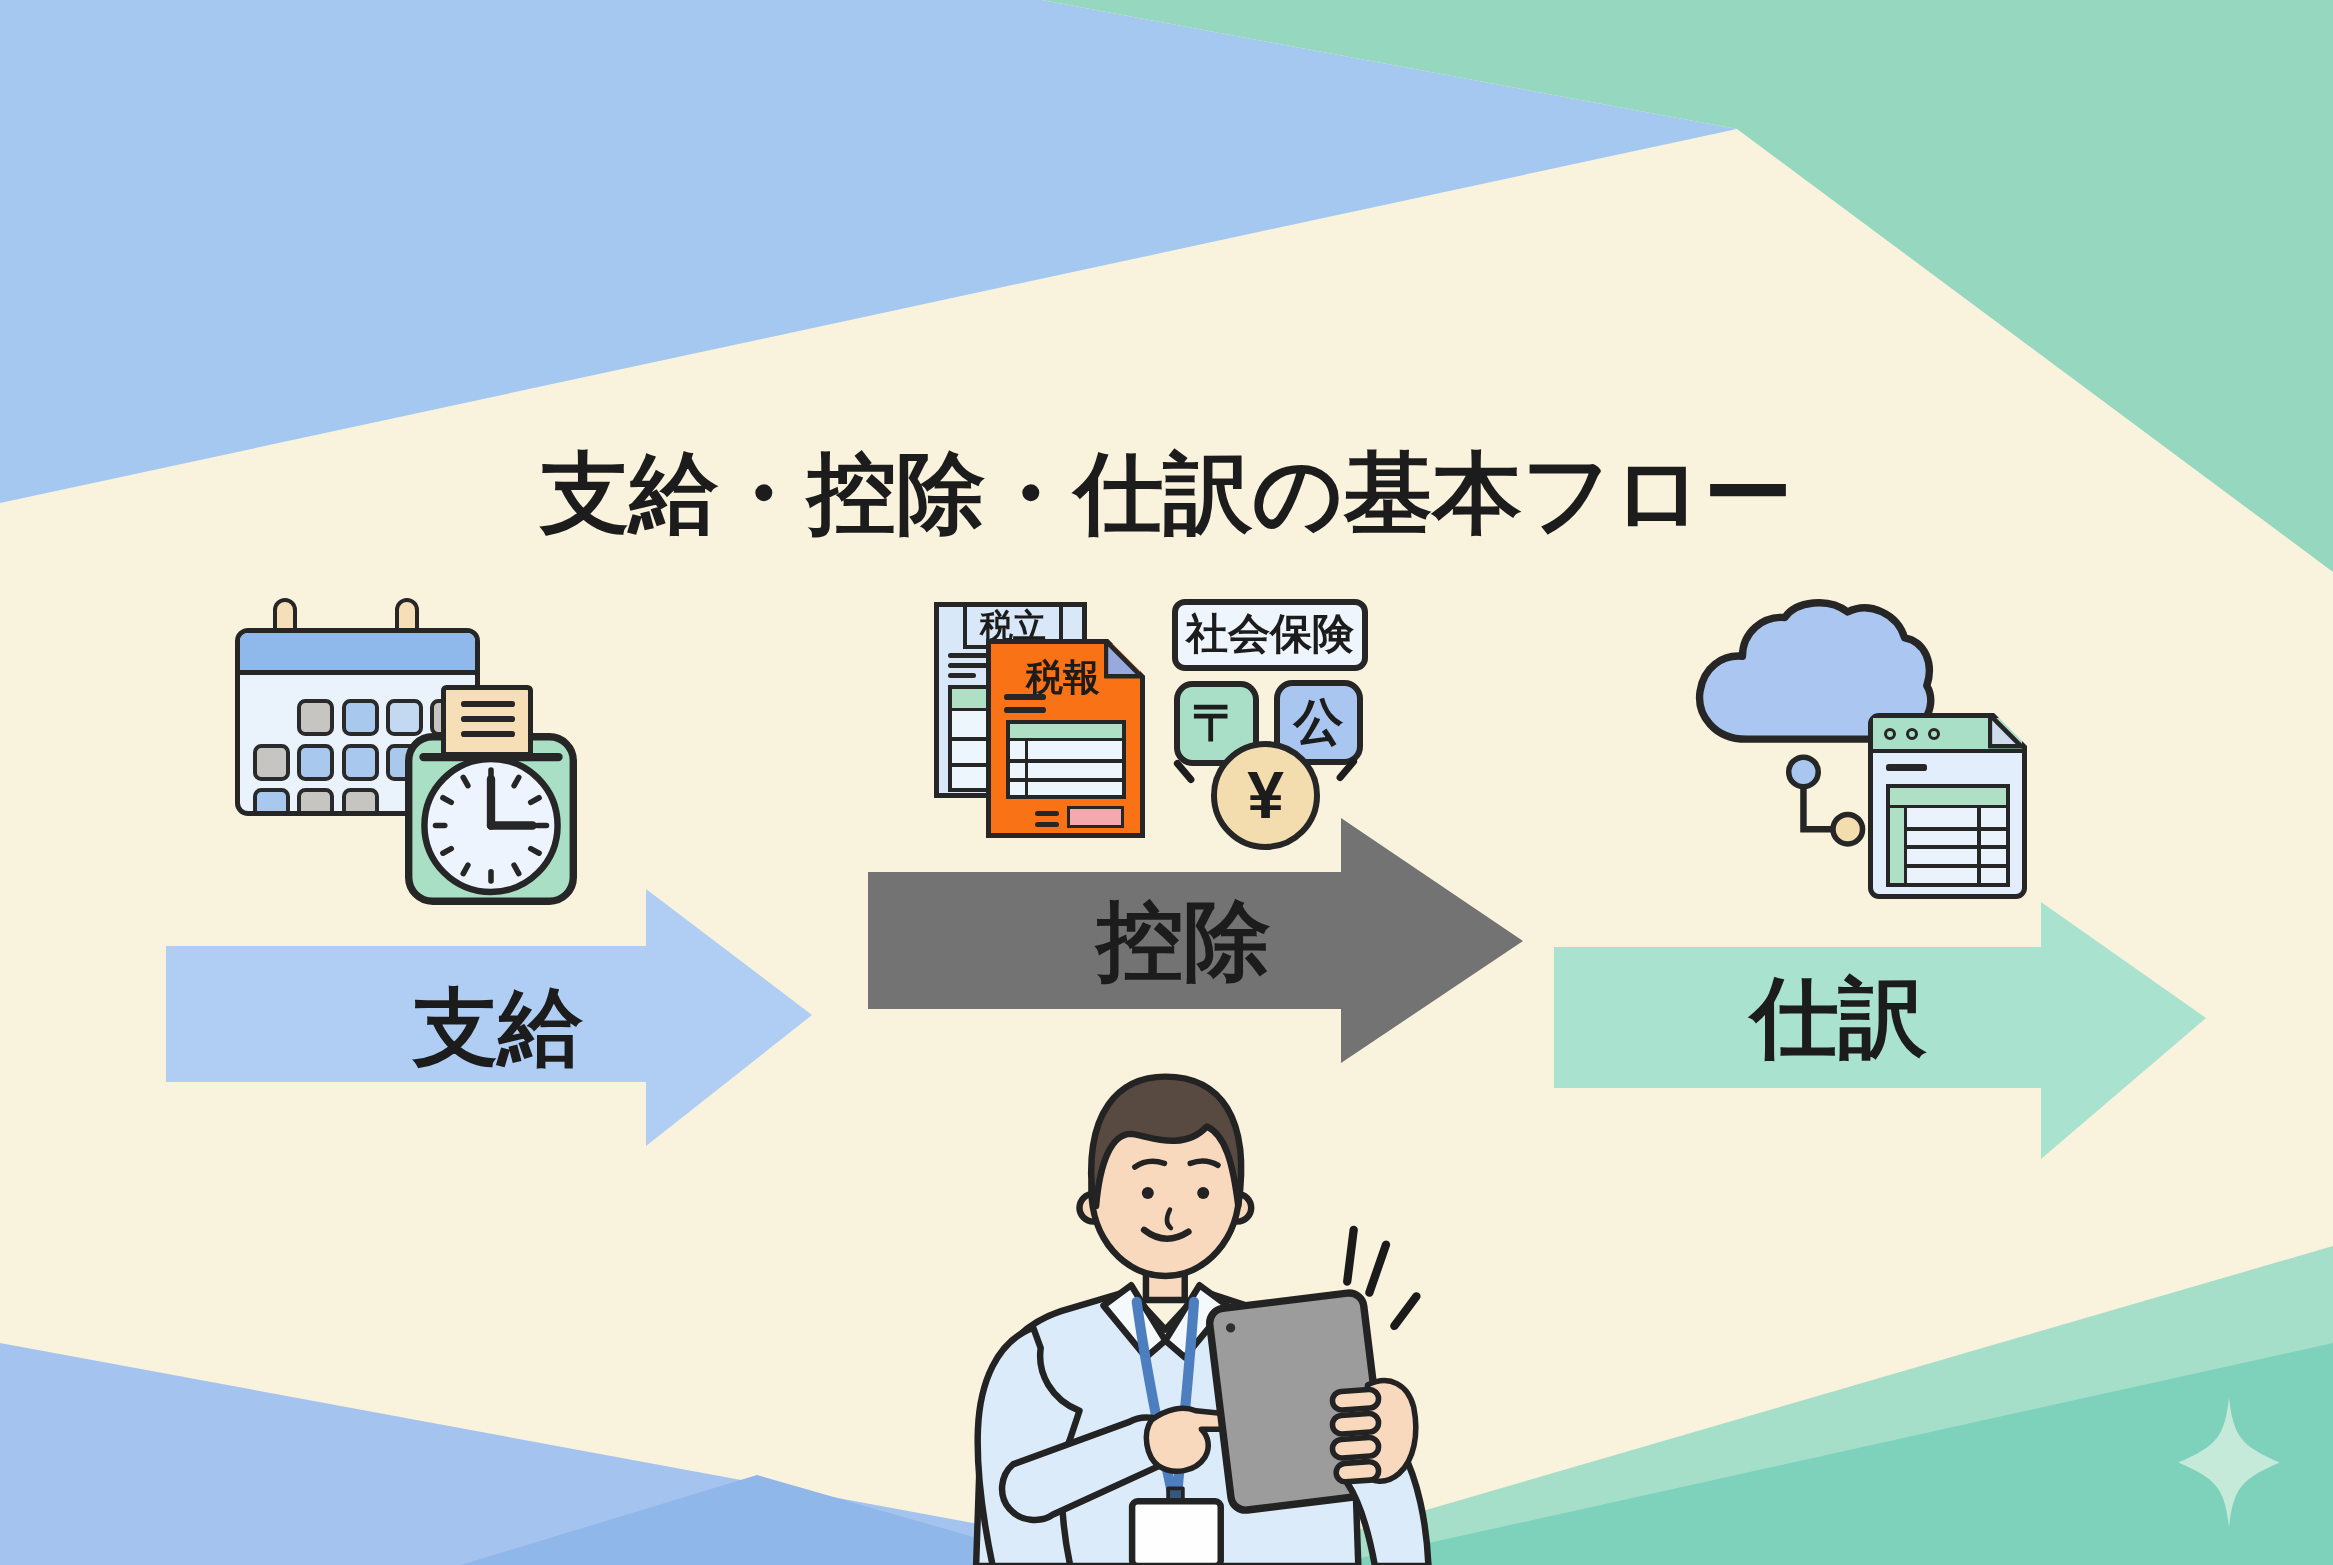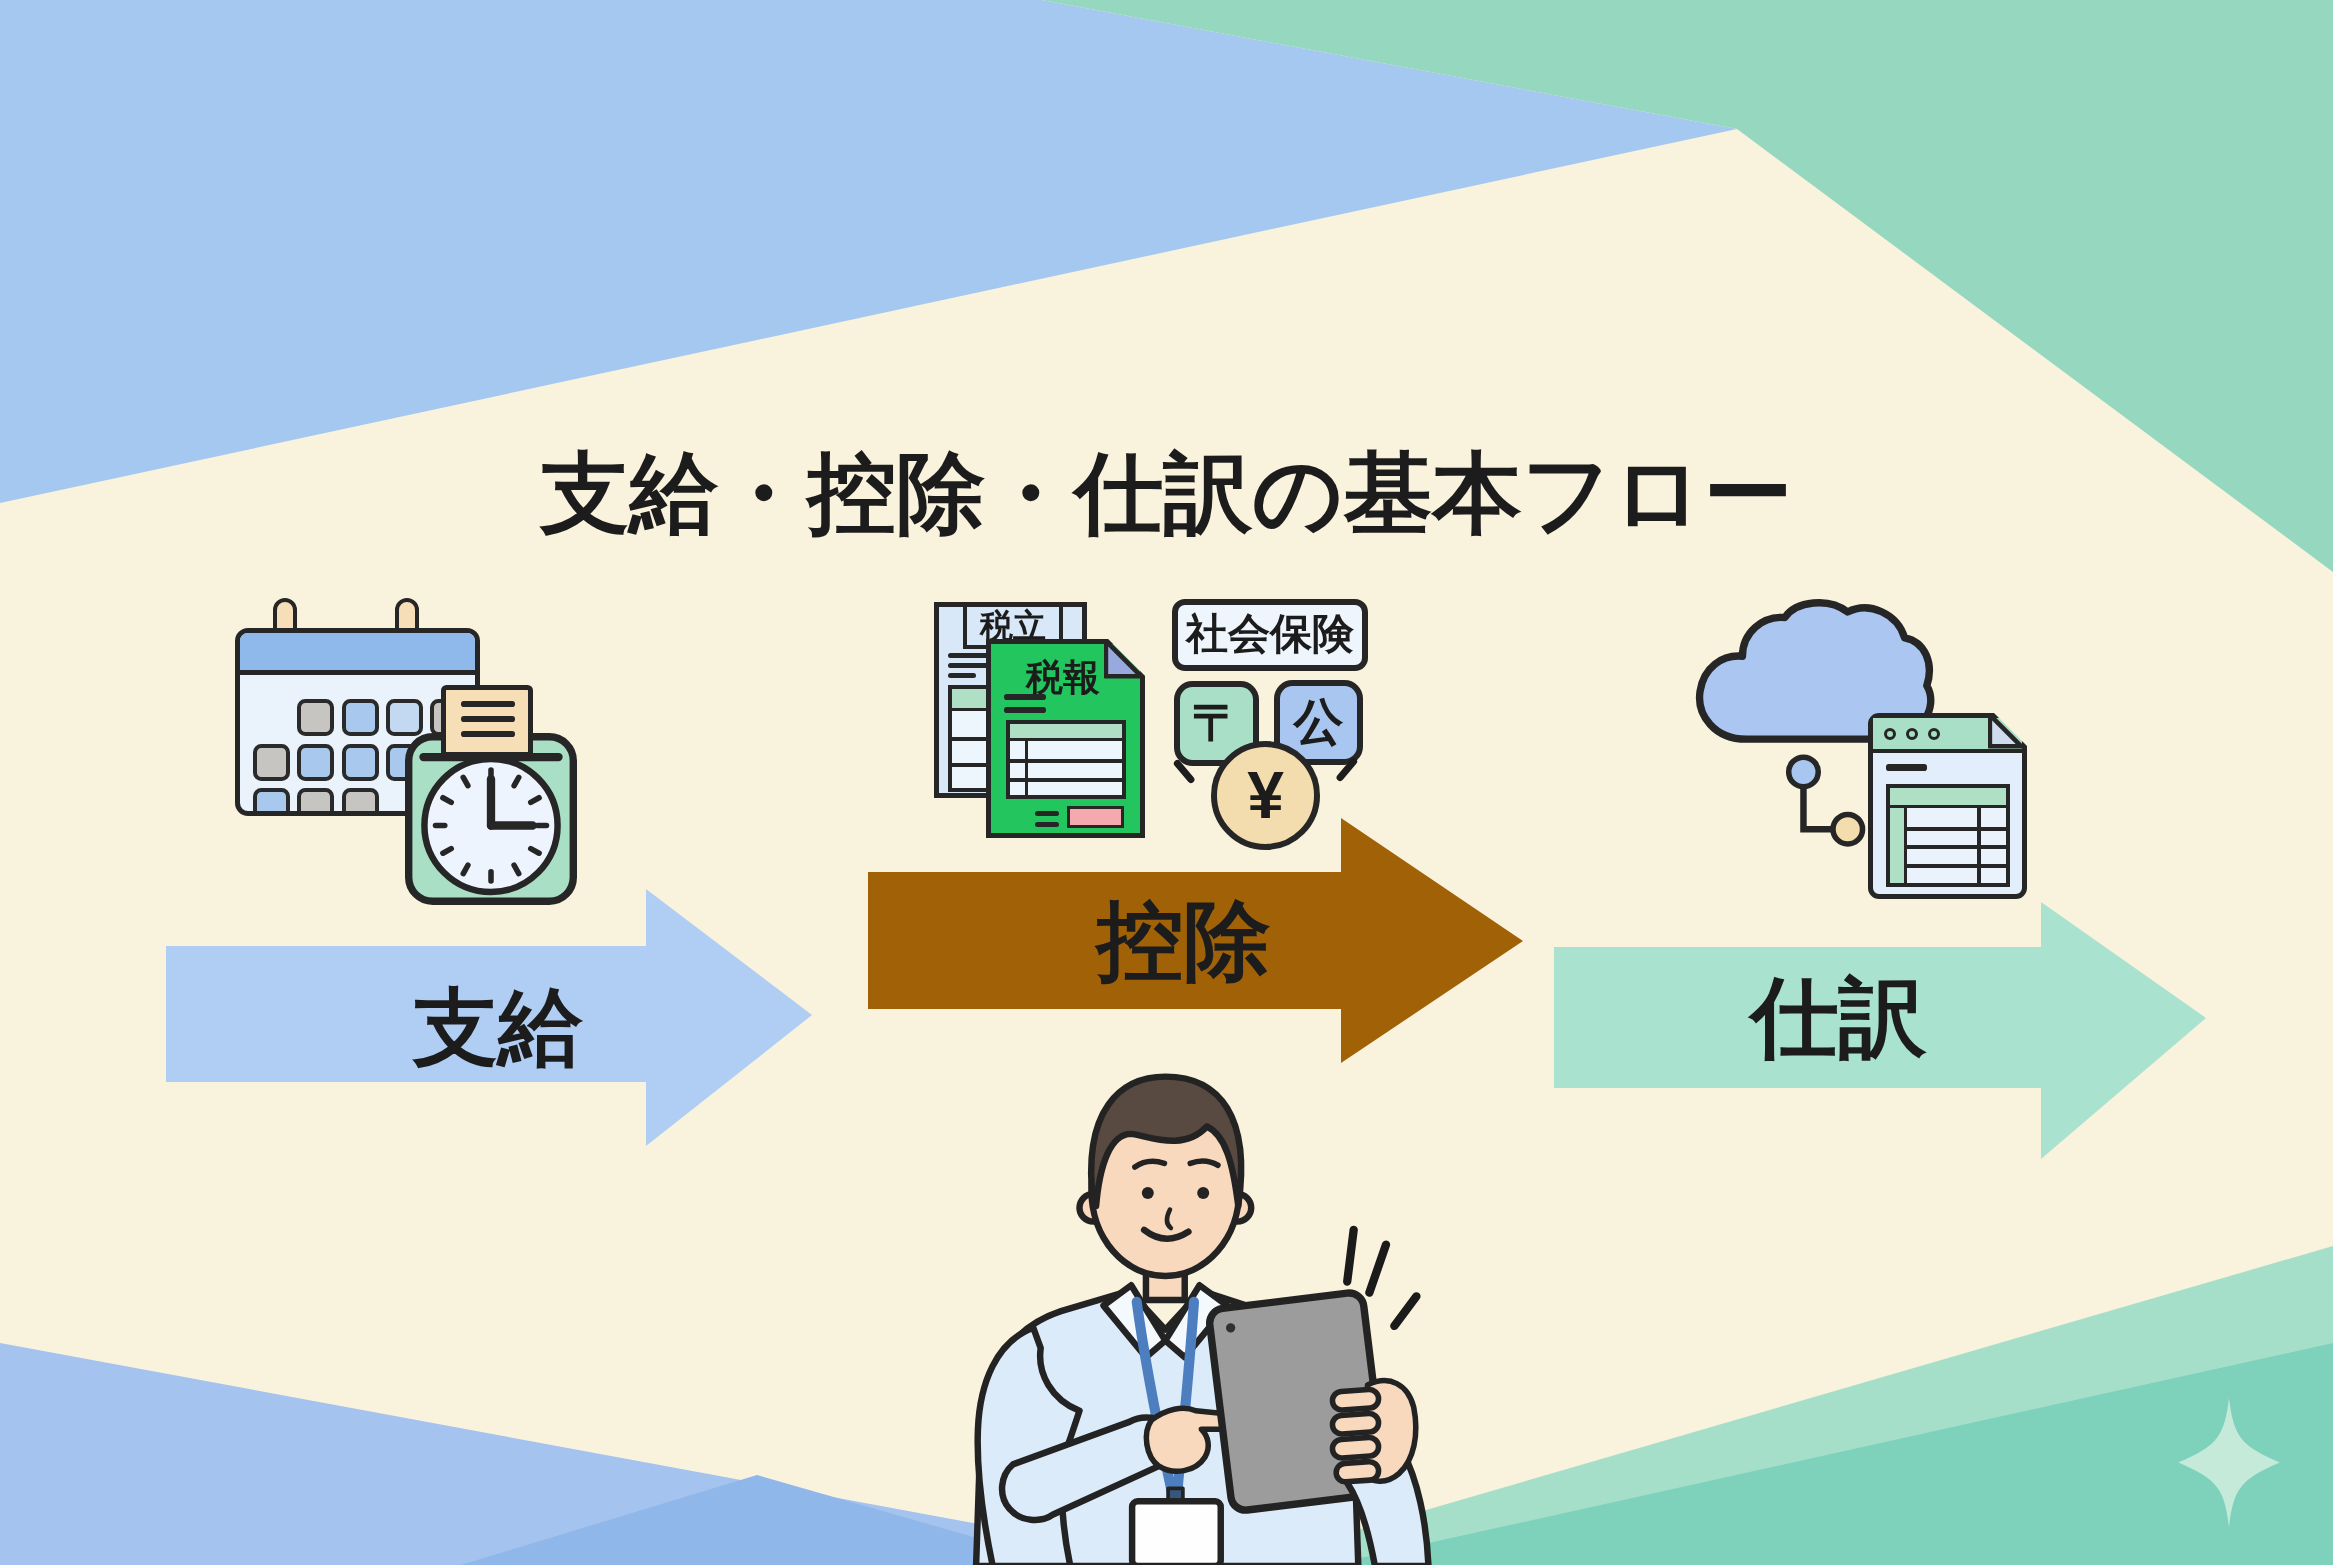--- a/index.html
+++ b/index.html
@@ -41,21 +41,21 @@
   .punch-paper { position:absolute; left:210px; top:87px; width:92px; height:72px; background:#f6dfb6; border:5.5px solid #262626; border-radius:5.5px 5.5px 0 0; z-index:3; }
   .punch-paper .pline { position:absolute; left:14.8px; width:54px; height:5.5px; background:#262626; border-radius:2.8px; }
   .clock-svg { position:absolute; left:174px; top:135px; z-index:2; }
 
   
   .docs-group { left:923px; top:591px; width:480px; height:314px; }
   .doc { position:absolute; border:5.5px solid #262626; }
   .doc-back { left:11px; top:11px; width:153px; height:196px; background:#d9e8f8; }
   .doc-back-titlebox { position:absolute; left:24px; top:0; width:100px; height:42px; border:4.6px solid #262626; border-top:none; text-align:center; font-size:33px; font-weight:900; color:#1c1c1c; line-height:37px; }
   .dline { position:absolute; background:#262626; border-radius:2.8px; height:4.6px; }
-  .doc-front { left:63px; top:48px; width:159px; height:199px; background:#22c55e;
+  .doc-front { left:63px; top:48px; width:159px; height:199px; background:#f97316;
     clip-path:polygon(0 0,calc(100% - 37px) 0,100% 37px,100% 100%,0 100%); }
   .doc-front-title { position:absolute; left:35px; top:9.2px; font-size:37px; font-weight:900; color:#1c1c1c; }
   .mini-table { position:absolute; border:4.6px solid #262626; background:#eef6fd; overflow:hidden; }
   .mini-th { position:absolute; left:0; right:0; top:0; background:#afdfc5; border-bottom:3.7px solid #262626; }
   .mini-col { position:absolute; left:0; bottom:0; border-right:3.7px solid #262626; }
   .hline { position:absolute; background:#262626; height:3.7px; left:0; right:0; }
   .pink-box { position:absolute; left:76px; top:162px; width:57px; height:22px; background:#f4a9ae; border:3.7px solid #262626; }
   .ins-label { position:absolute; left:249px; top:8.3px; width:196px; height:72px; background:#eef5fd; border:6.5px solid #262626; border-radius:13px; text-align:center; font-size:42px; font-weight:900; color:#1c1c1c; line-height:57px; }
   .badge { position:absolute; width:85px; height:85px; border:6.5px solid #262626; border-radius:18.5px; text-align:center; font-weight:900; font-size:50px; color:#1c1c1c; line-height:72px; }
   .badge-green { left:251px; top:90px; background:#a9dfc7; }
@@ -90,21 +90,21 @@
 
   <svg class="abs sparkle-svg" width="102" height="129" viewBox="0 0 110 140">
     <path d="M55 0 C 60 42 68 52 110 70 C 68 88 60 98 55 140 C 50 98 42 88 0 70 C 42 52 50 42 55 0 Z" fill="#c6ead9"></path>
   </svg>
 
   <h2 class="abs subtitle">支給・控除・仕訳の基本フロー</h2>
 
   <div class="arrow arrow1" style="background-color: rgb(176, 206, 243);">
     <div class="arrow-label">支給</div>
   </div>
-  <div class="arrow arrow2" style="background-color: #a16207;">
+  <div class="arrow arrow2" style="background-color: #737373;">
     <div class="arrow-label">控除</div>
   </div>
   <div class="arrow arrow3" style="background-color: rgb(169, 226, 206);">
     <div class="arrow-label">仕訳</div>
   </div>
 
   <div class="abs cal-group">
     <div class="cal-ring" style="left:42px;"></div>
     <div class="cal-ring" style="left:164px;"></div>
     <div class="cal-body">

